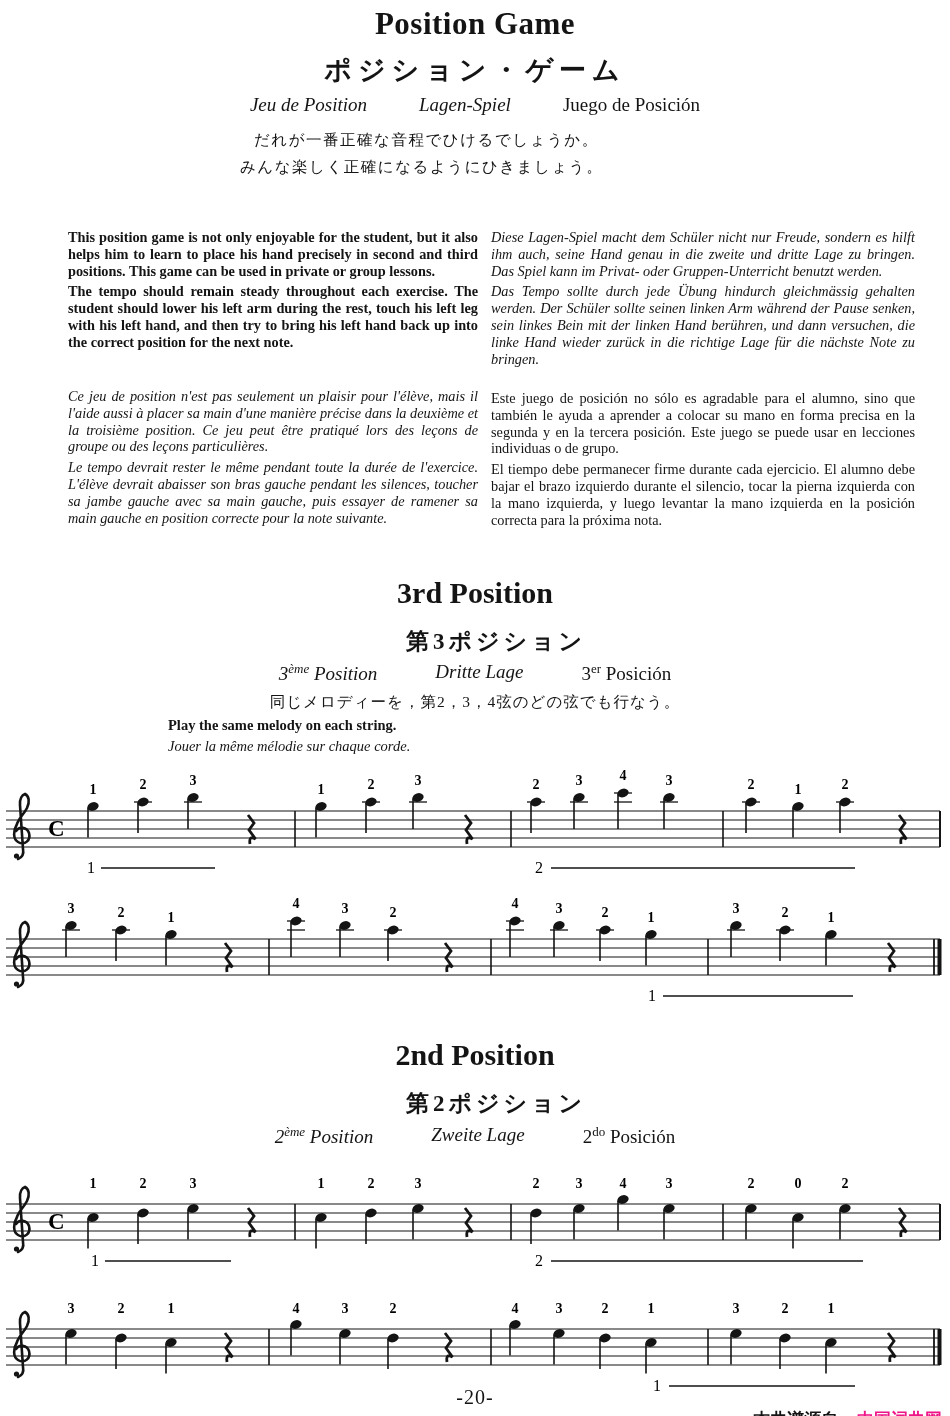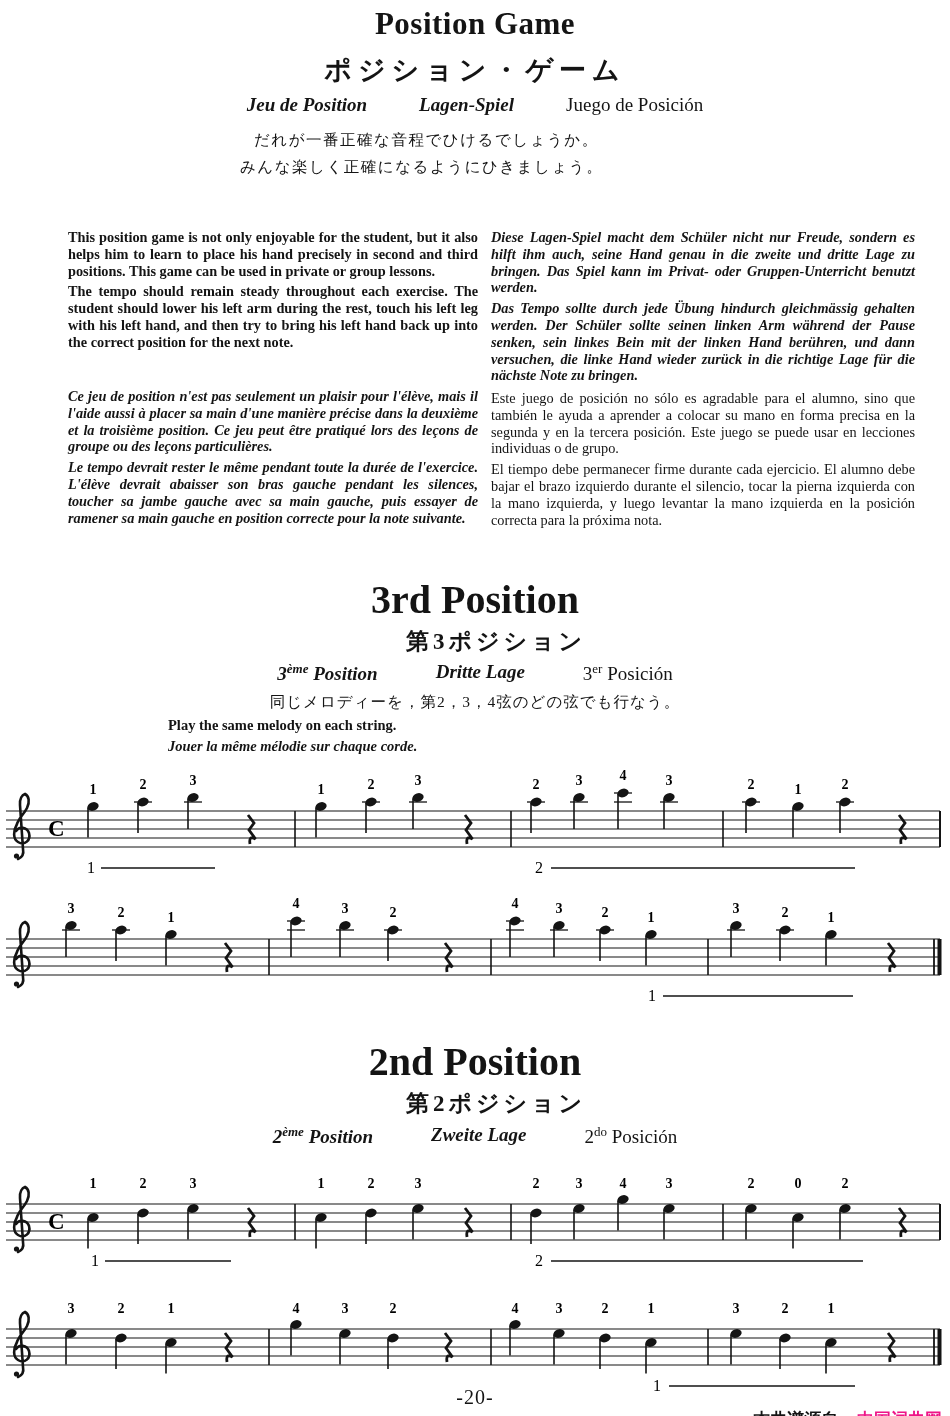--- a/index.html
+++ b/index.html
@@ -7,26 +7,26 @@
   #page{
     position:relative;width:950px;height:1416px;margin:0 auto;
     background:#ffffff;color:#141414;overflow:hidden;
     font-family:"Liberation Serif", serif;
   }
   .abs{position:absolute;}
   .center{left:0;width:100%;text-align:center;}
   .t-main{font-size:31px;font-weight:700;letter-spacing:.5px;}
   .t-ja{font-size:27px;font-weight:700;letter-spacing:6px;}
   .subrow{display:flex;justify-content:center;gap:52px;font-size:19px;}
-  .bi{font-weight:700;font-style:italic;}
+  .bi{font-weight:400;font-style:italic;}
   .b{font-weight:700;}
   .introja{font-size:15.5px;letter-spacing:1.5px;line-height:27px;font-weight:500;}
   .col{font-size:14.3px;line-height:16.8px;text-align:justify;}
   .col p{margin:0 0 4px 0;}
-  .t-sec{font-size:40px;font-weight:700;}
+  .t-sec{font-size:30px;font-weight:700;}
   .t-secja{font-size:23px;font-weight:700;letter-spacing:4px;padding-left:21px;}
   .langrow{display:flex;justify-content:center;gap:58px;font-size:19px;}
   sup{font-size:13px;}
   .janote{font-size:15.5px;letter-spacing:1px;}
   .instr{font-size:14.5px;line-height:21px;}
   .fing{font:700 14px "Liberation Serif", serif;}
   .timesig{font:700 23px "Liberation Serif", serif;}
   .strnum{font:16px "Liberation Serif", serif;}
   #pagenum{font-size:20px;letter-spacing:1px;}
   #credit{font-family:"Liberation Sans", sans-serif;font-weight:700;font-size:17px;}

